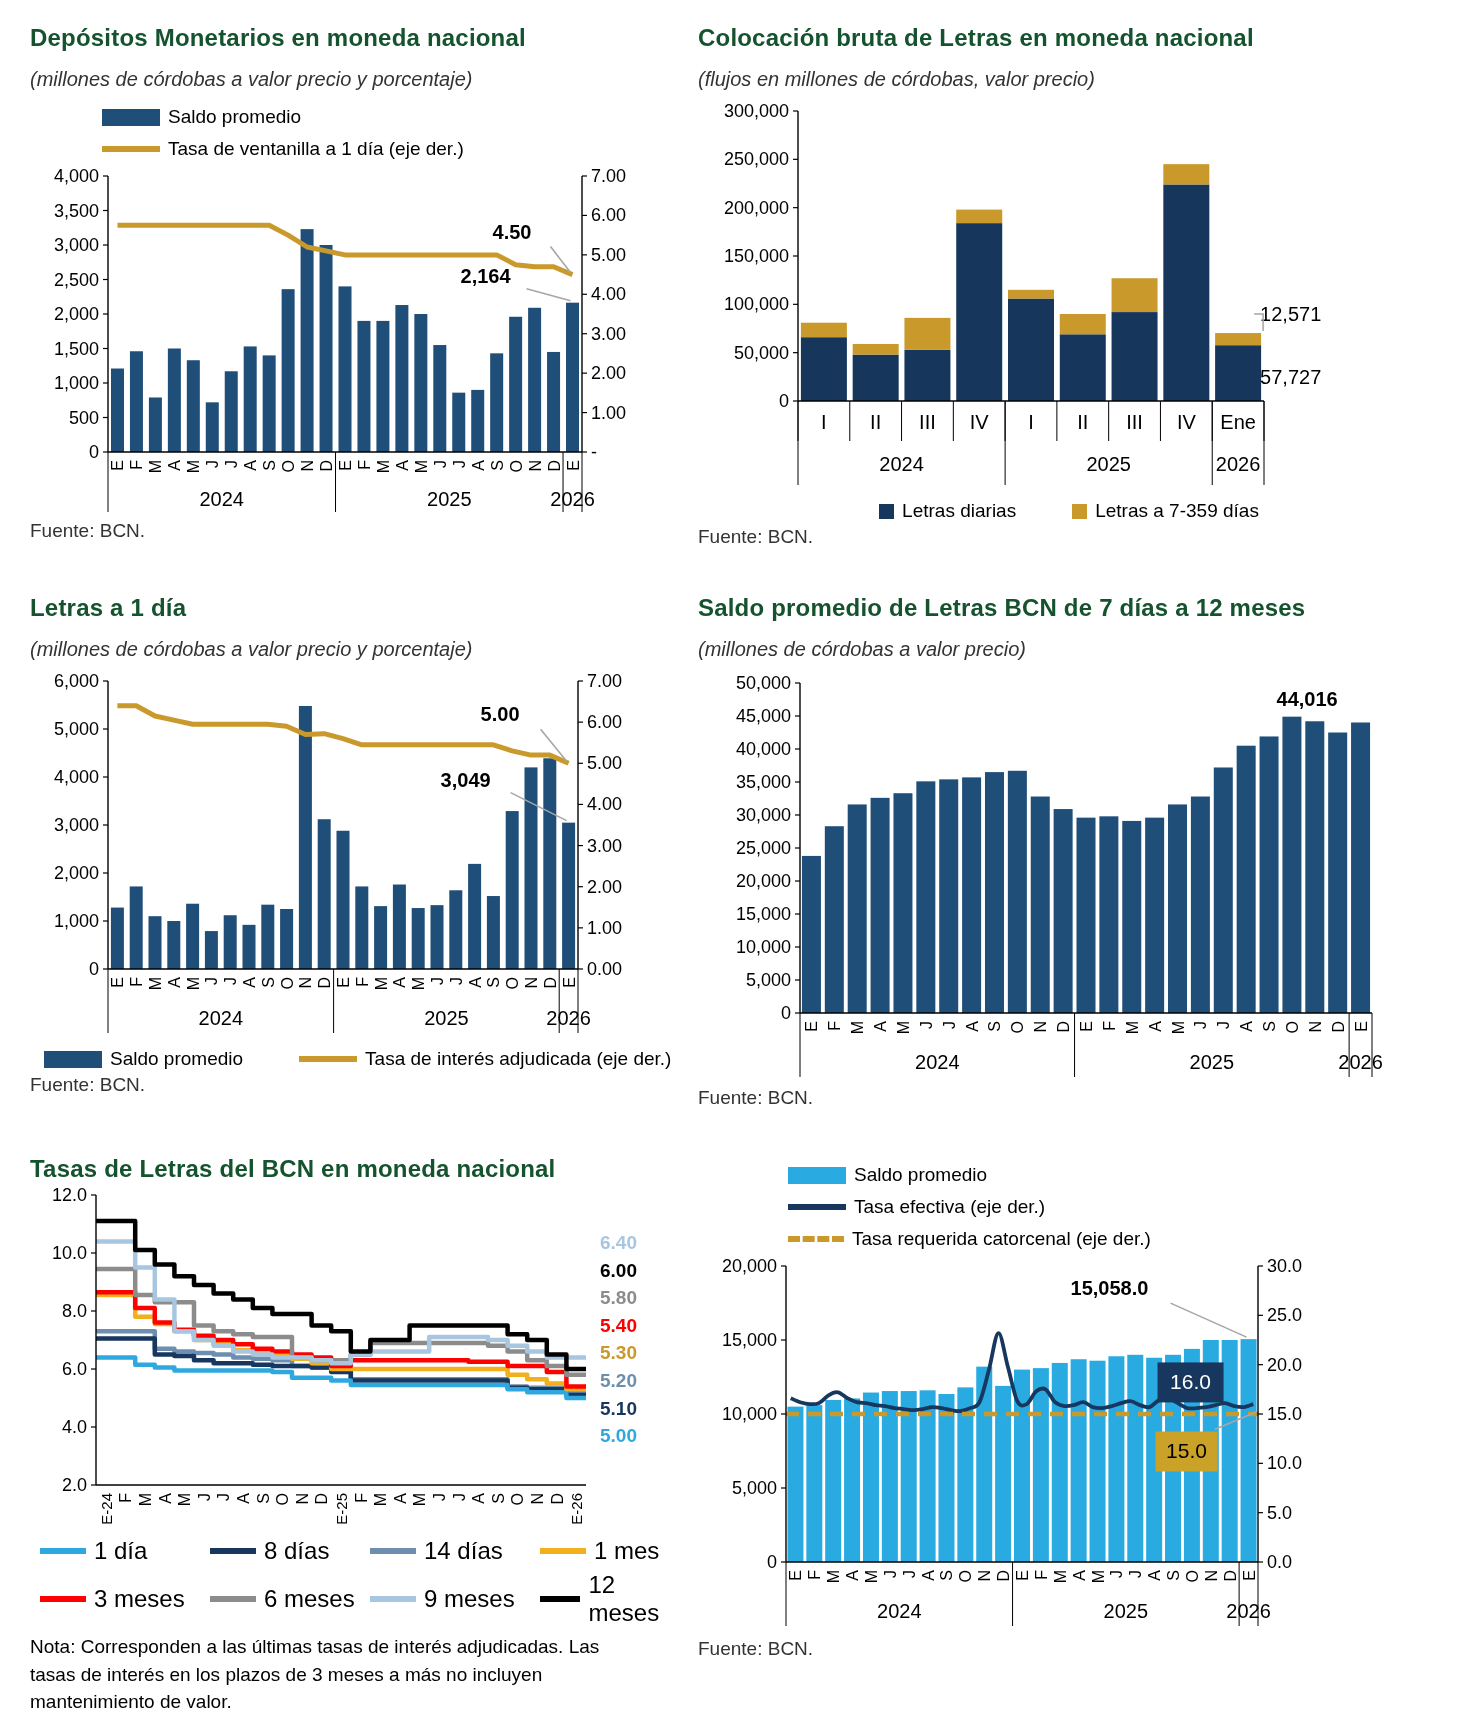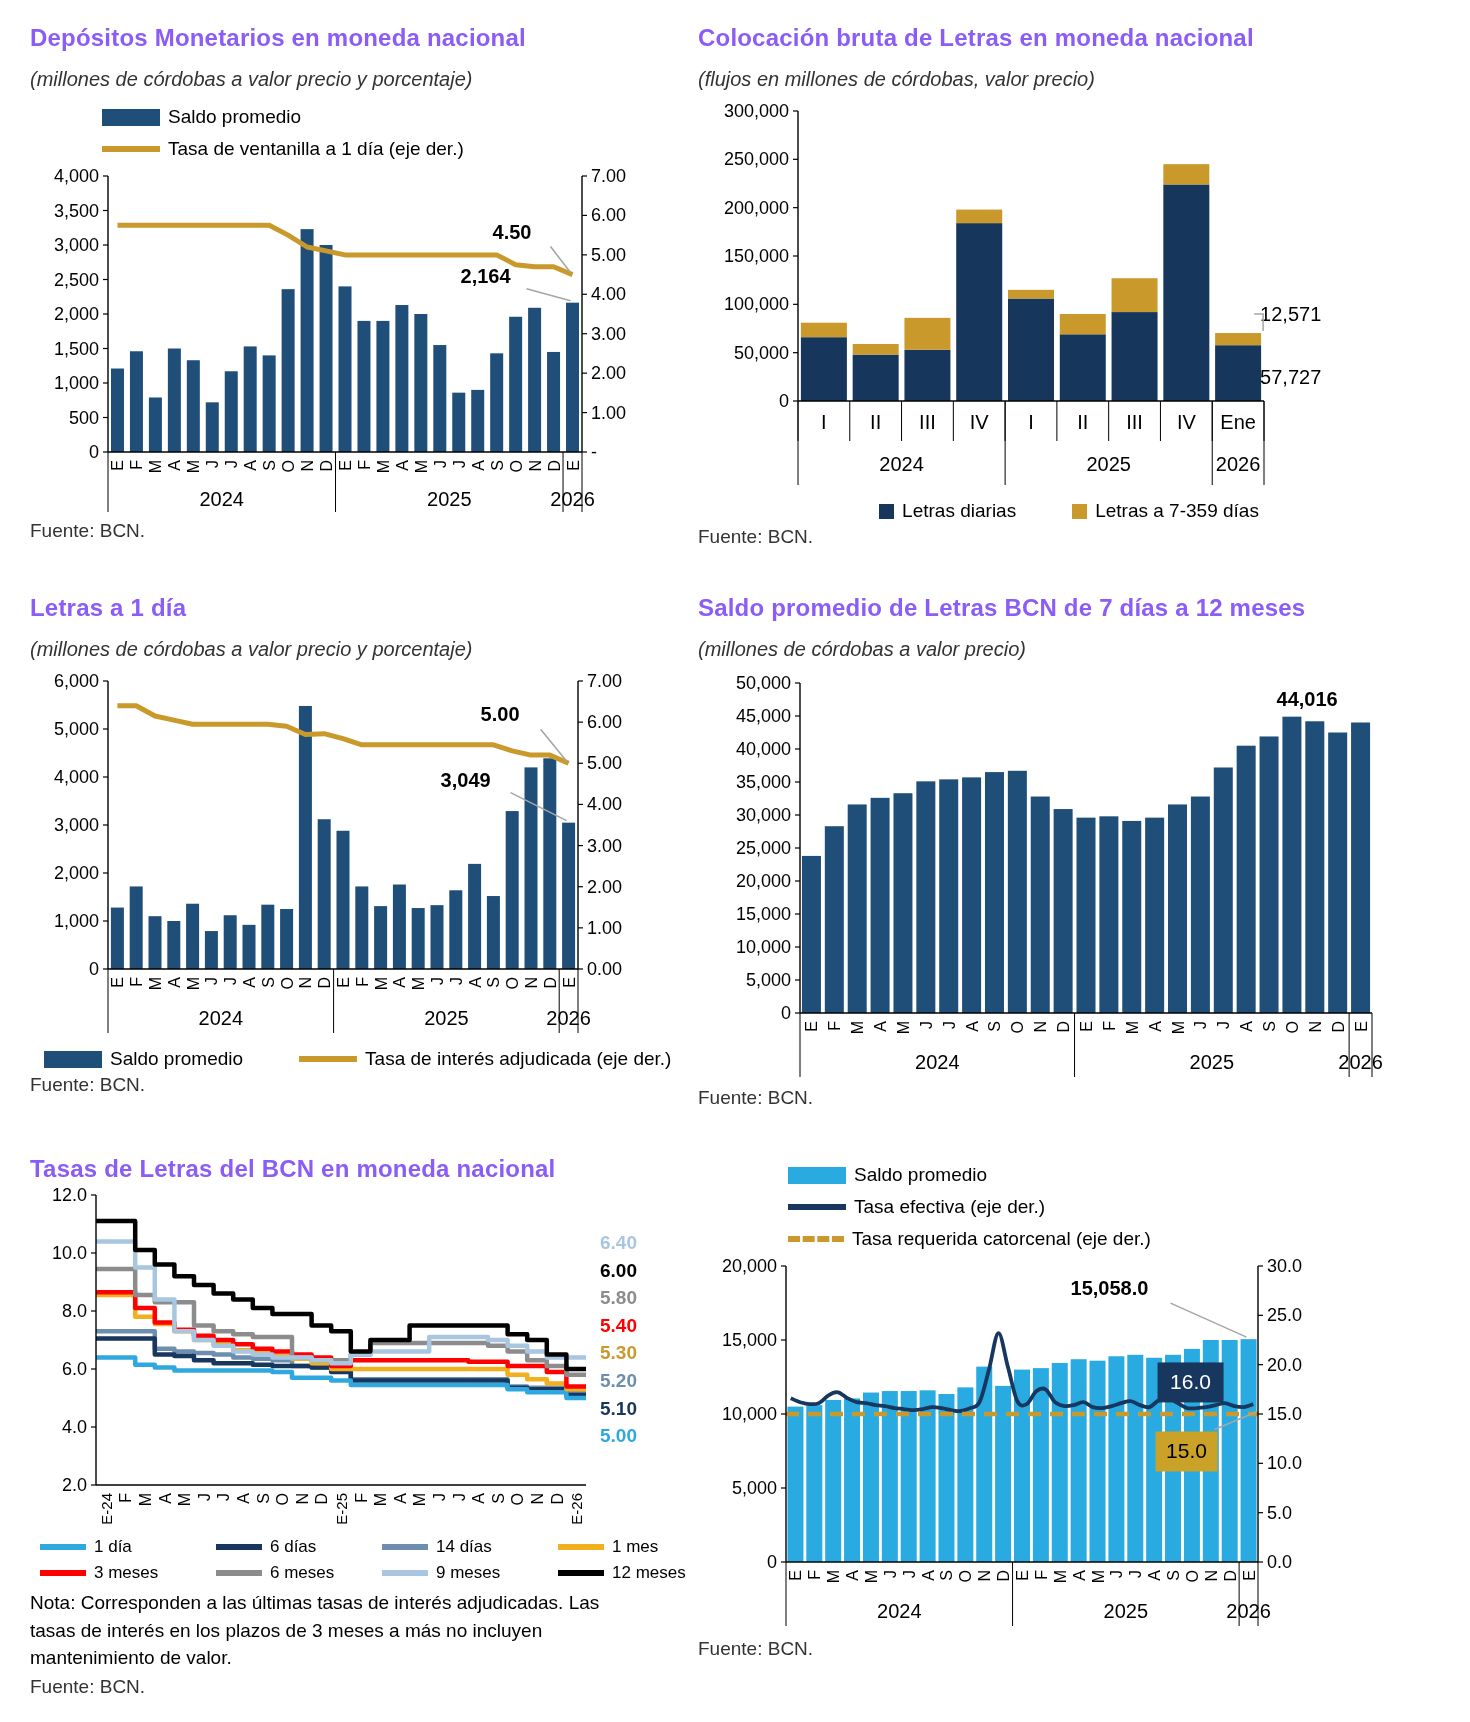--- a/index.html
+++ b/index.html
@@ -1,28 +1,28 @@
 <!DOCTYPE html>
 <html><head>
 <meta charset="utf-8">
 <style>
   html,body{margin:0;padding:0;background:#fff;}
   body{width:1470px;font-family:"Liberation Sans",sans-serif;color:#000;}
   .page{padding:24px 30px 30px 30px;display:grid;grid-template-columns:648px 742px;column-gap:20px;row-gap:46px;}
   .cell{display:block;}
-  h2{margin:0 0 2px 0;font-size:24px;font-weight:bold;color:#8b5cf6;letter-spacing:.2px;}
+  h2{margin:0 0 2px 0;font-size:24px;font-weight:bold;color:#14532d;letter-spacing:.2px;}
   .sub{margin:16px 0 8px 0;font-size:20px;font-style:italic;color:#333;}
   .fuente{margin:4px 0 0 0;font-size:19px;color:#333;}
   .note{margin:6px 0 0 0;font-size:19px;color:#000000;max-width:610px;line-height:1.45;}
   svg.chart{display:block;}
   .legend{display:flex;gap:56px;font-size:19px;align-items:center;margin:2px 0 4px 0;}
   .legend.vertical{flex-direction:column;align-items:flex-start;gap:3px;}
   .legend .item{display:flex;align-items:center;gap:8px;margin-top:7px;}
   .legend.center{justify-content:center;}
-  .legend-grid{display:grid;grid-template-columns:170px 160px 170px 140px;row-gap:6px;font-size:17px;margin:10px 4px 2px 10px;gap:6px;}
+  .legend-grid{display:grid;grid-template-columns:170px 160px 170px 140px;row-gap:6px;font-size:24px;margin:10px 4px 2px 10px;}
   .legend-grid .item{display:flex;align-items:center;gap:8px;}
   .sw-bar{width:58px;height:17px;display:inline-block;}
   .sw-line{width:58px;height:6px;display:inline-block;}
   .sw-dash{width:56px;height:0;border-top:6px dashed;display:inline-block;}
   .sw-sq{width:15px;height:15px;display:inline-block;}
   .sw-lmed{width:46px;height:6px;display:inline-block;}
 </style>
 </head>
 <body>
 
@@ -488,21 +488,21 @@
         <text x="570" y="229.60000000000002" font-size="19" fill="#17375E" text-anchor="start" font-weight="bold" font-family="&quot;Liberation Sans&quot;,sans-serif">5.10</text>
         <text x="570" y="257.20000000000005" font-size="19" fill="#2FA8E0" text-anchor="start" font-weight="bold" font-family="&quot;Liberation Sans&quot;,sans-serif">5.00</text>
       </svg>
     <div class="legend-grid">
         <span class="item">
           <span class="sw-lmed" style="background: rgb(47, 168, 224);"></span>
           <span>1 día</span>
         </span>
         <span class="item">
           <span class="sw-lmed" style="background: rgb(23, 55, 94);"></span>
-          <span>6 días</span>
+          <span>8 días</span>
         </span>
         <span class="item">
           <span class="sw-lmed" style="background: rgb(109, 142, 174);"></span>
           <span>14 días</span>
         </span>
         <span class="item">
           <span class="sw-lmed" style="background: rgb(242, 176, 30);"></span>
           <span>1 mes</span>
         </span>
         <span class="item">

